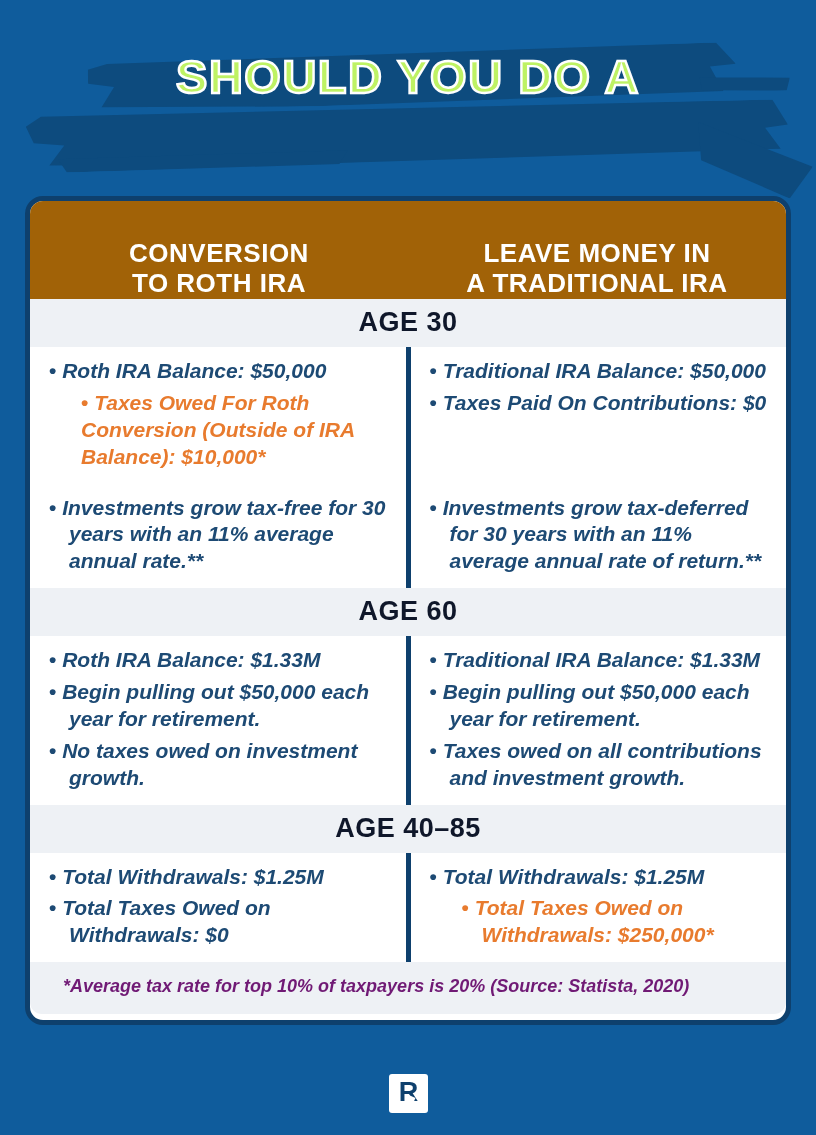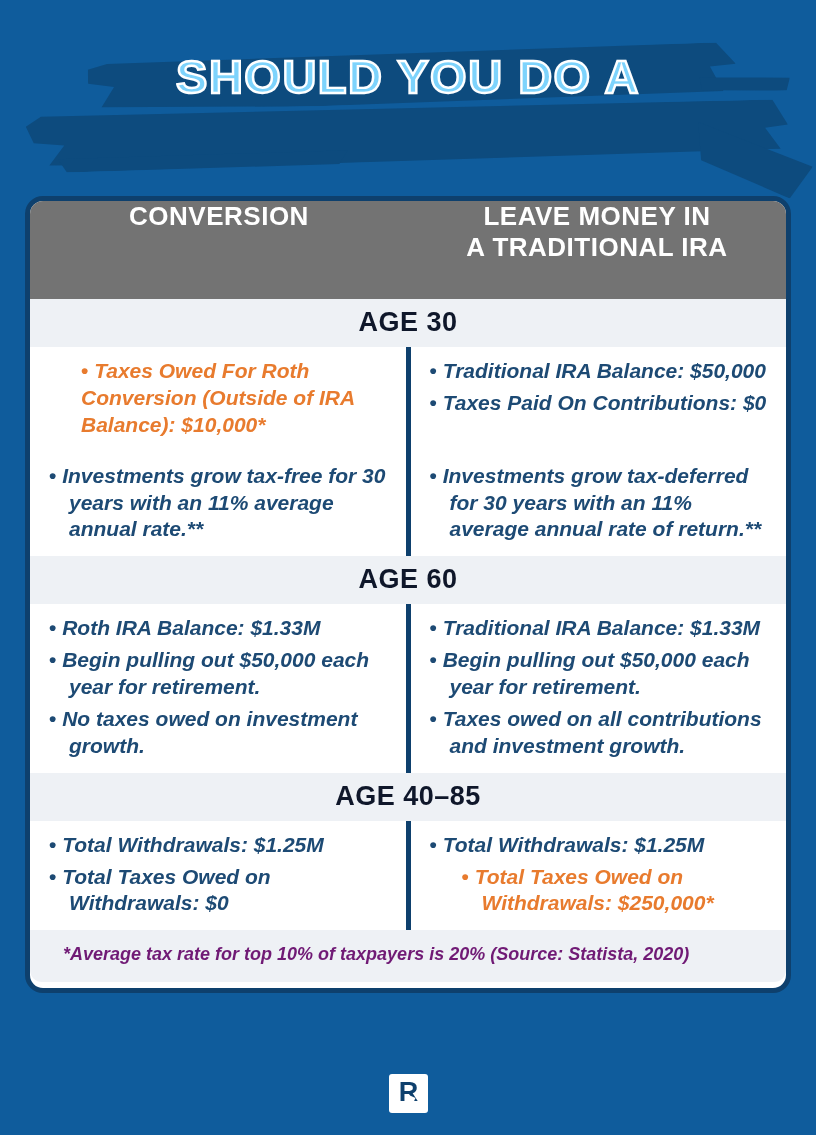--- a/index.html
+++ b/index.html
@@ -9,21 +9,21 @@
     font-family:"Liberation Sans", sans-serif;
     overflow:hidden;
   }
   .page { position:relative; width:816px; height:1135px; background:#0f5c9c; overflow:hidden; }
 
   
   .title-wrap { position:absolute; top:48px; left:0; width:816px; text-align:center; z-index:2; }
   .title-line { position:relative; height:58px; line-height:58px; }
   .title-text {
     position:relative; z-index:3;
-    color:#7dd3fc; font-weight:bold; font-size:47px; letter-spacing:1.5px;
+    color:#bef264; font-weight:bold; font-size:47px; letter-spacing:1.5px;
     -webkit-text-stroke:2.4px #ffffff;
   }
   .brush { position:absolute; background:#0d4b7e; z-index:1; }
   .brush-1 {
     left:88px; top:2px; width:648px; height:54px;
     transform:rotate(-1.4deg);
     clip-path:polygon(0 22%, 3% 12%, 97% 0, 100% 40%, 96% 44%, 98% 90%, 35% 100%, 2% 92%, 4% 55%, 0 48%);
   }
   .brush-1b { left:700px; top:28px; width:90px; height:16px; transform:rotate(-2deg);
     clip-path:polygon(0 0, 100% 20%, 96% 100%, 2% 80%); }
@@ -41,21 +41,21 @@
   .card {
     position:absolute; left:25px; top:196px; width:766px;
     background:#ffffff;
     border:5px solid #0e406d;
     border-radius:18px;
     overflow:hidden;
     box-sizing:border-box;
     display:flex; flex-direction:column;
   }
   .card-header {
-    background:#737373; display:flex; align-items:flex-start;
+    background:#a16207; display:flex; align-items:flex-end;
     height:98px; flex:none;
   }
   .col-header {
     flex:1; color:#ffffff; text-align:center;
     font-weight:bold; font-size:26px; line-height:1.18; letter-spacing:0.5px;
   }
 
   .age-header {
     background:#eef1f5; color:#0f172a;
     text-align:center; font-weight:bold; font-size:27px;
@@ -116,31 +116,33 @@
       <span class="brush brush-3"></span>
       <span class="brush brush-4"></span>
     </div>
   </div>
 
   <div class="card">
 
     <div class="card-header">
       <div class="col-header">
         <div>CONVERSION</div>
+        <div>TO ROTH IRA</div>
       </div>
       <div class="col-header">
         <div>LEAVE MONEY IN</div>
         <div>A TRADITIONAL IRA</div>
       </div>
     </div>
 
     <section>
       <div class="age-header">AGE 30</div>
       <div class="age-content">
         <ul class="col">
+            <li><span class="bullet">• </span><span>Roth IRA Balance: $50,000</span></li>
             <li class="orange flush"><span class="bullet">• </span><span>Taxes Owed For Roth Conversion (Outside of IRA Balance): $10,000*</span></li>
           </ul>
         <div class="vdivider"></div>
         <ul class="col">
             <li><span class="bullet">• </span><span>Traditional IRA Balance: $50,000</span></li>
             <li><span class="bullet">• </span><span>Taxes Paid On Contributions: $0</span></li>
           </ul>
       </div>
     </section>
 

